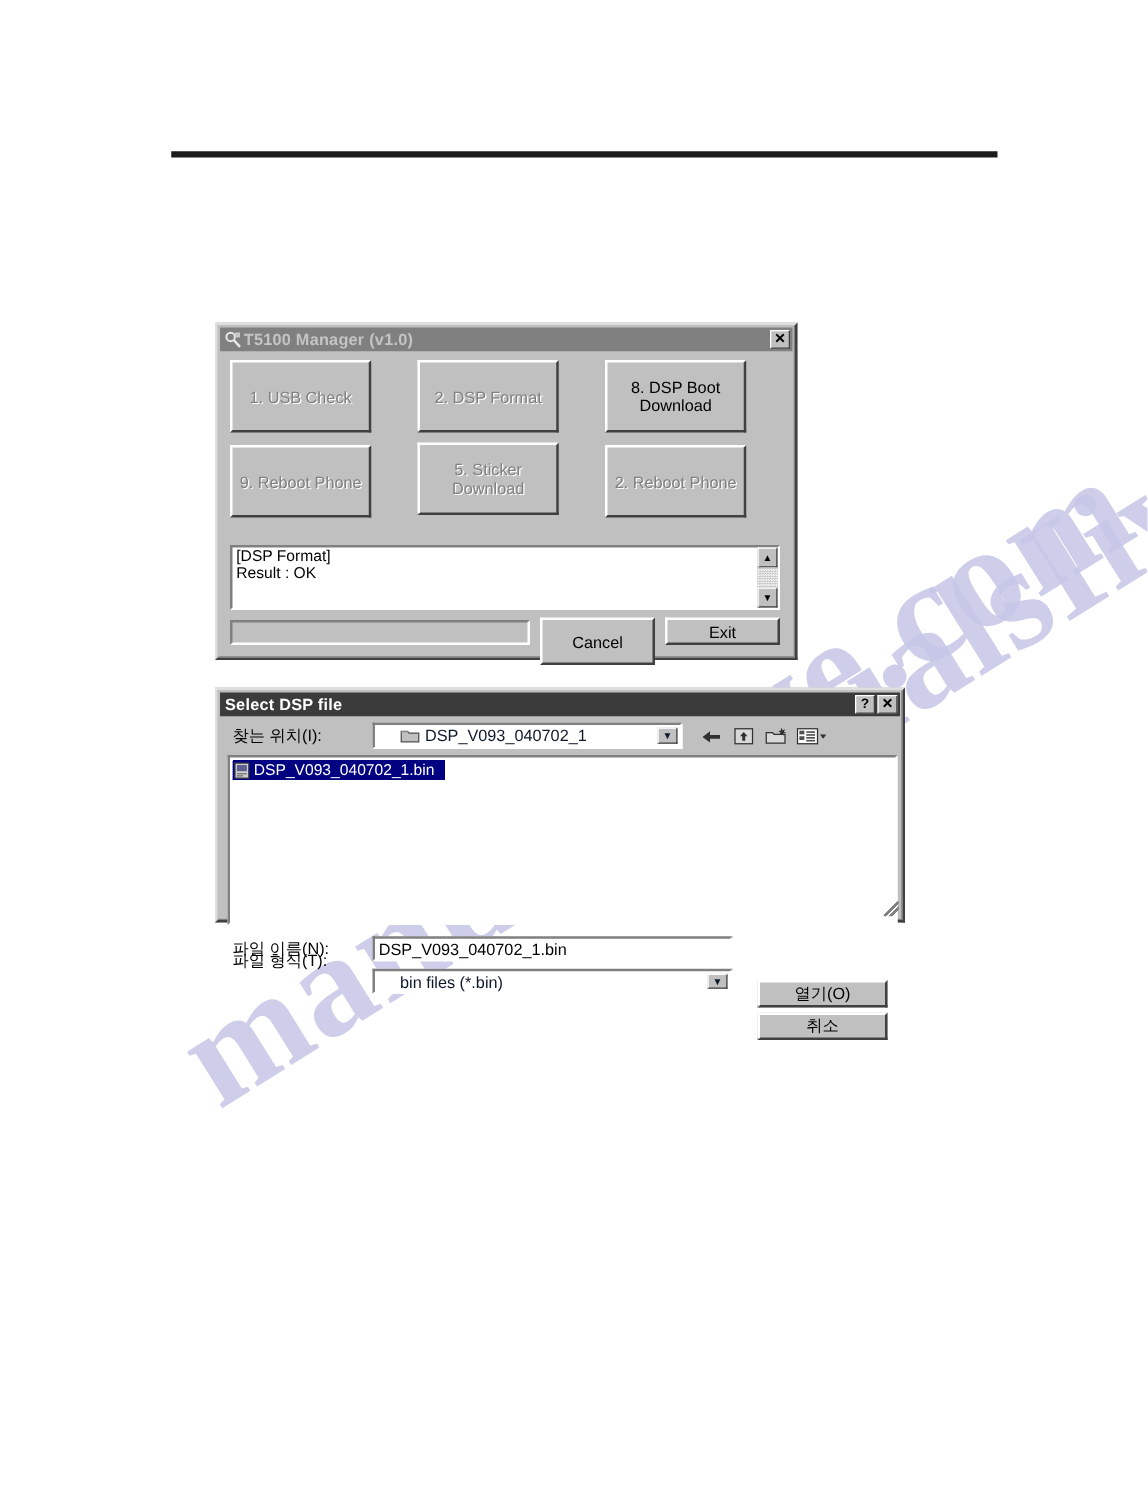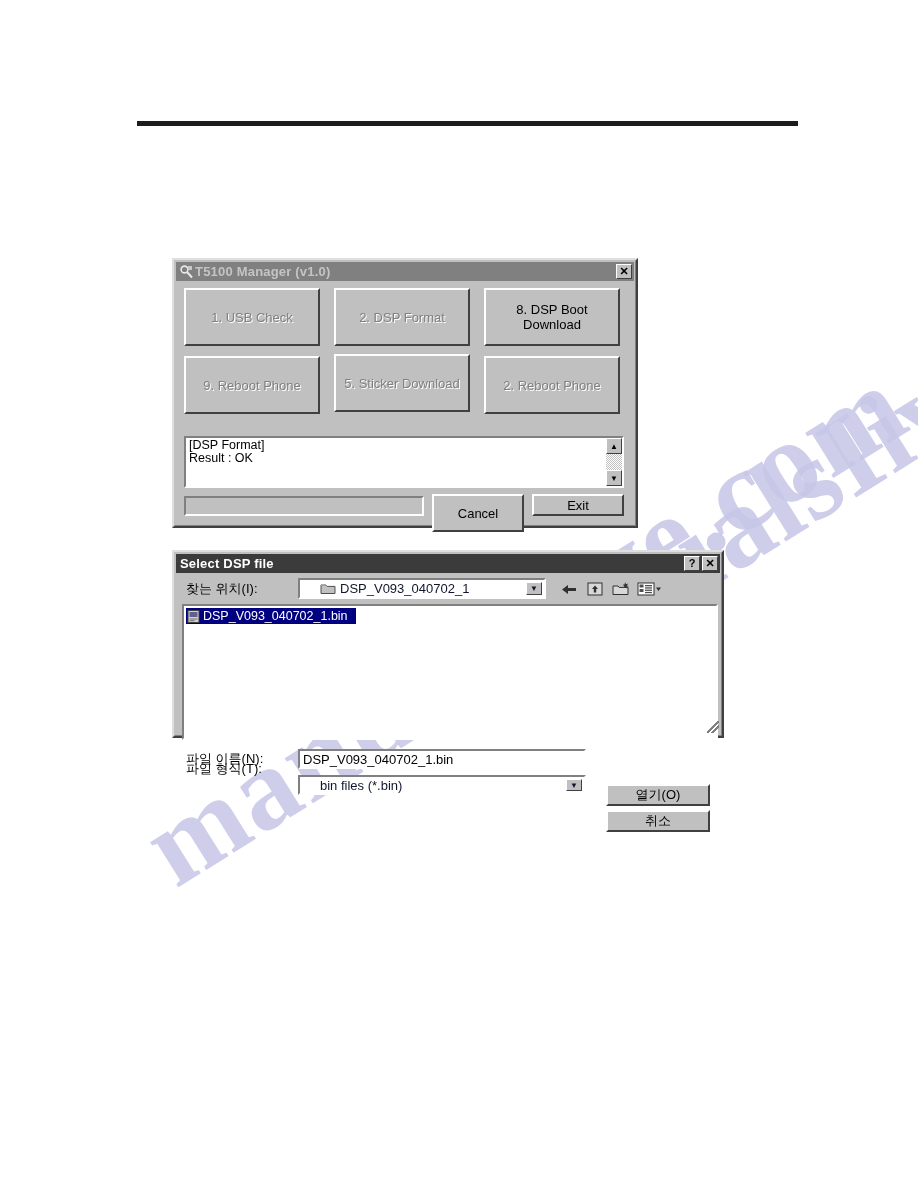--- a/index.html
+++ b/index.html
@@ -71,21 +71,21 @@
   .sunken-gray{
     background:#c0c0c0;
     border-top:2px solid #808080;border-left:2px solid #808080;
     border-right:2px solid #ffffff;border-bottom:2px solid #ffffff;
     box-sizing:border-box;
   }
 
   
   #mgr{left:172px;top:258px;width:466px;height:270px;}
   #mgr .grid{position:absolute;left:10px;top:28px;width:444px;}
-  .mgr-btn{position:absolute;width:136px;height:58px;}
+  .mgr-btn{position:absolute;width:113px;height:58px;}
 
   #log{position:absolute;left:10px;top:176px;width:440px;height:52px;}
   #log .logtext{
     position:absolute;left:3px;top:1px;right:20px;
     font-size:12.5px;line-height:13px;color:#000;white-space:pre;
   }
   .vscroll{
     position:absolute;right:0px;top:0px;width:16px;bottom:0px;background:#c0c0c0;
     display:flex;flex-direction:column;justify-content:space-between;
   }

